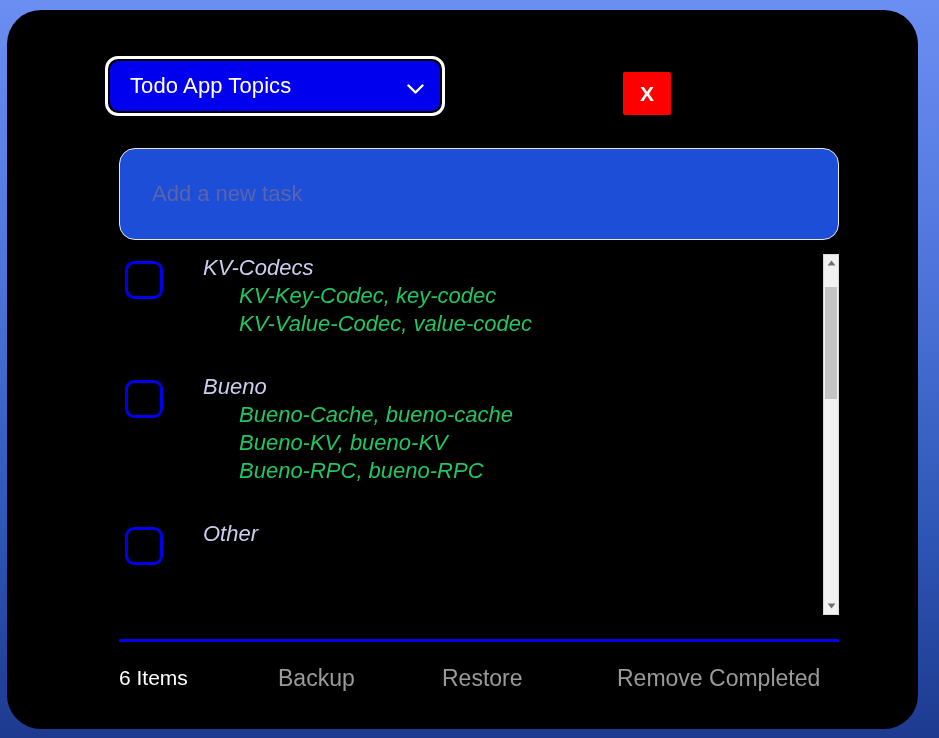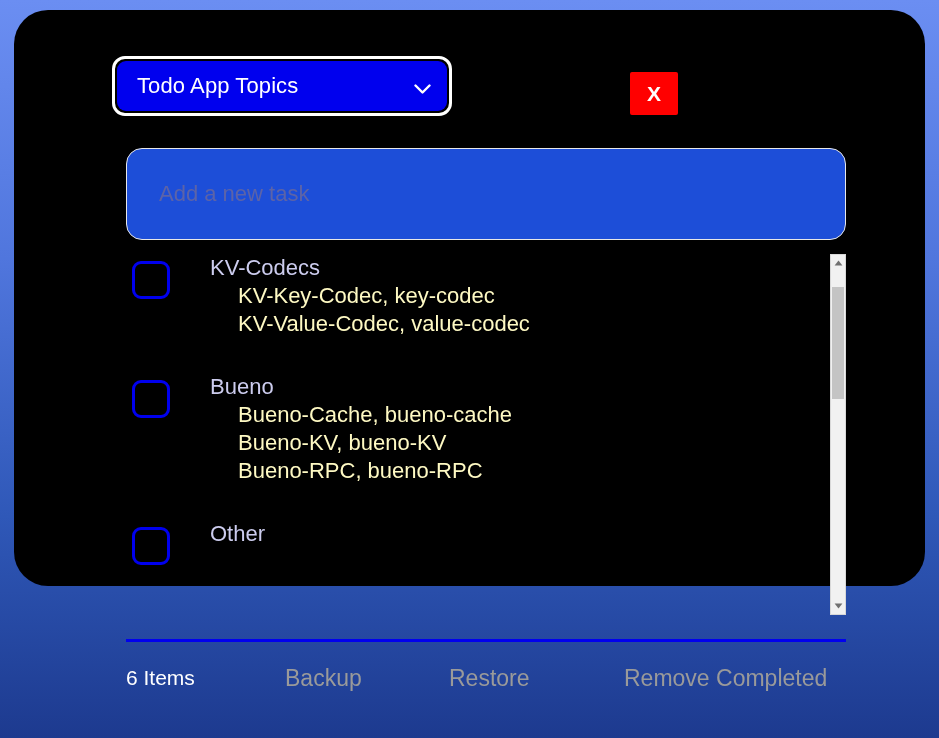--- a/index.html
+++ b/index.html
@@ -14,24 +14,24 @@
     font-family: "Liberation Sans", sans-serif;
     background: linear-gradient(180deg, #6b8ef2 0%, #5076dd 35%, #2f58b8 70%, #1d3a8f 100%);
     display: flex;
     align-items: center;
     justify-content: center;
   }
 
   
   .app-panel {
     position: absolute;
-    left: 14px;
+    left: 7px;
     top: 10px;
     width: 911px;
-    height: 576px;
+    height: 719px;
     background: #000000;
     border-radius: 34px;
   }
 
   
   .top-bar {
     position: absolute;
     left: 98px;
     top: 46px;
     width: 680px;
@@ -130,20 +130,21 @@
     top: 0;
     width: 704px;
     height: 364px;
     overflow: hidden;
   }
 
   .task-item {
     display: flex;
     align-items: flex-start;
     margin-bottom: 32px;
+    font-style: italic;
   }
 
   .task-checkbox {
     flex: none;
     width: 38px;
     height: 38px;
     margin-left: 6px;
     margin-top: 10px;
     border: 3px solid #0000ee;
     border-radius: 9px;
@@ -157,24 +158,24 @@
   }
 
   .task-title {
     color: #ccccee;
     font-size: 22px;
     line-height: 29px;
     white-space: nowrap;
   }
 
   .task-subline {
-    color: #fef9c3;
+    color: #22c55e;
     font-size: 22px;
     line-height: 28px;
-    margin-left: 28px;
+    margin-left: 36px;
     white-space: nowrap;
   }
 
   
   .task-scrollbar {
     position: absolute;
     left: 704px;
     top: 3px;
     width: 16px;
     height: 361px;

